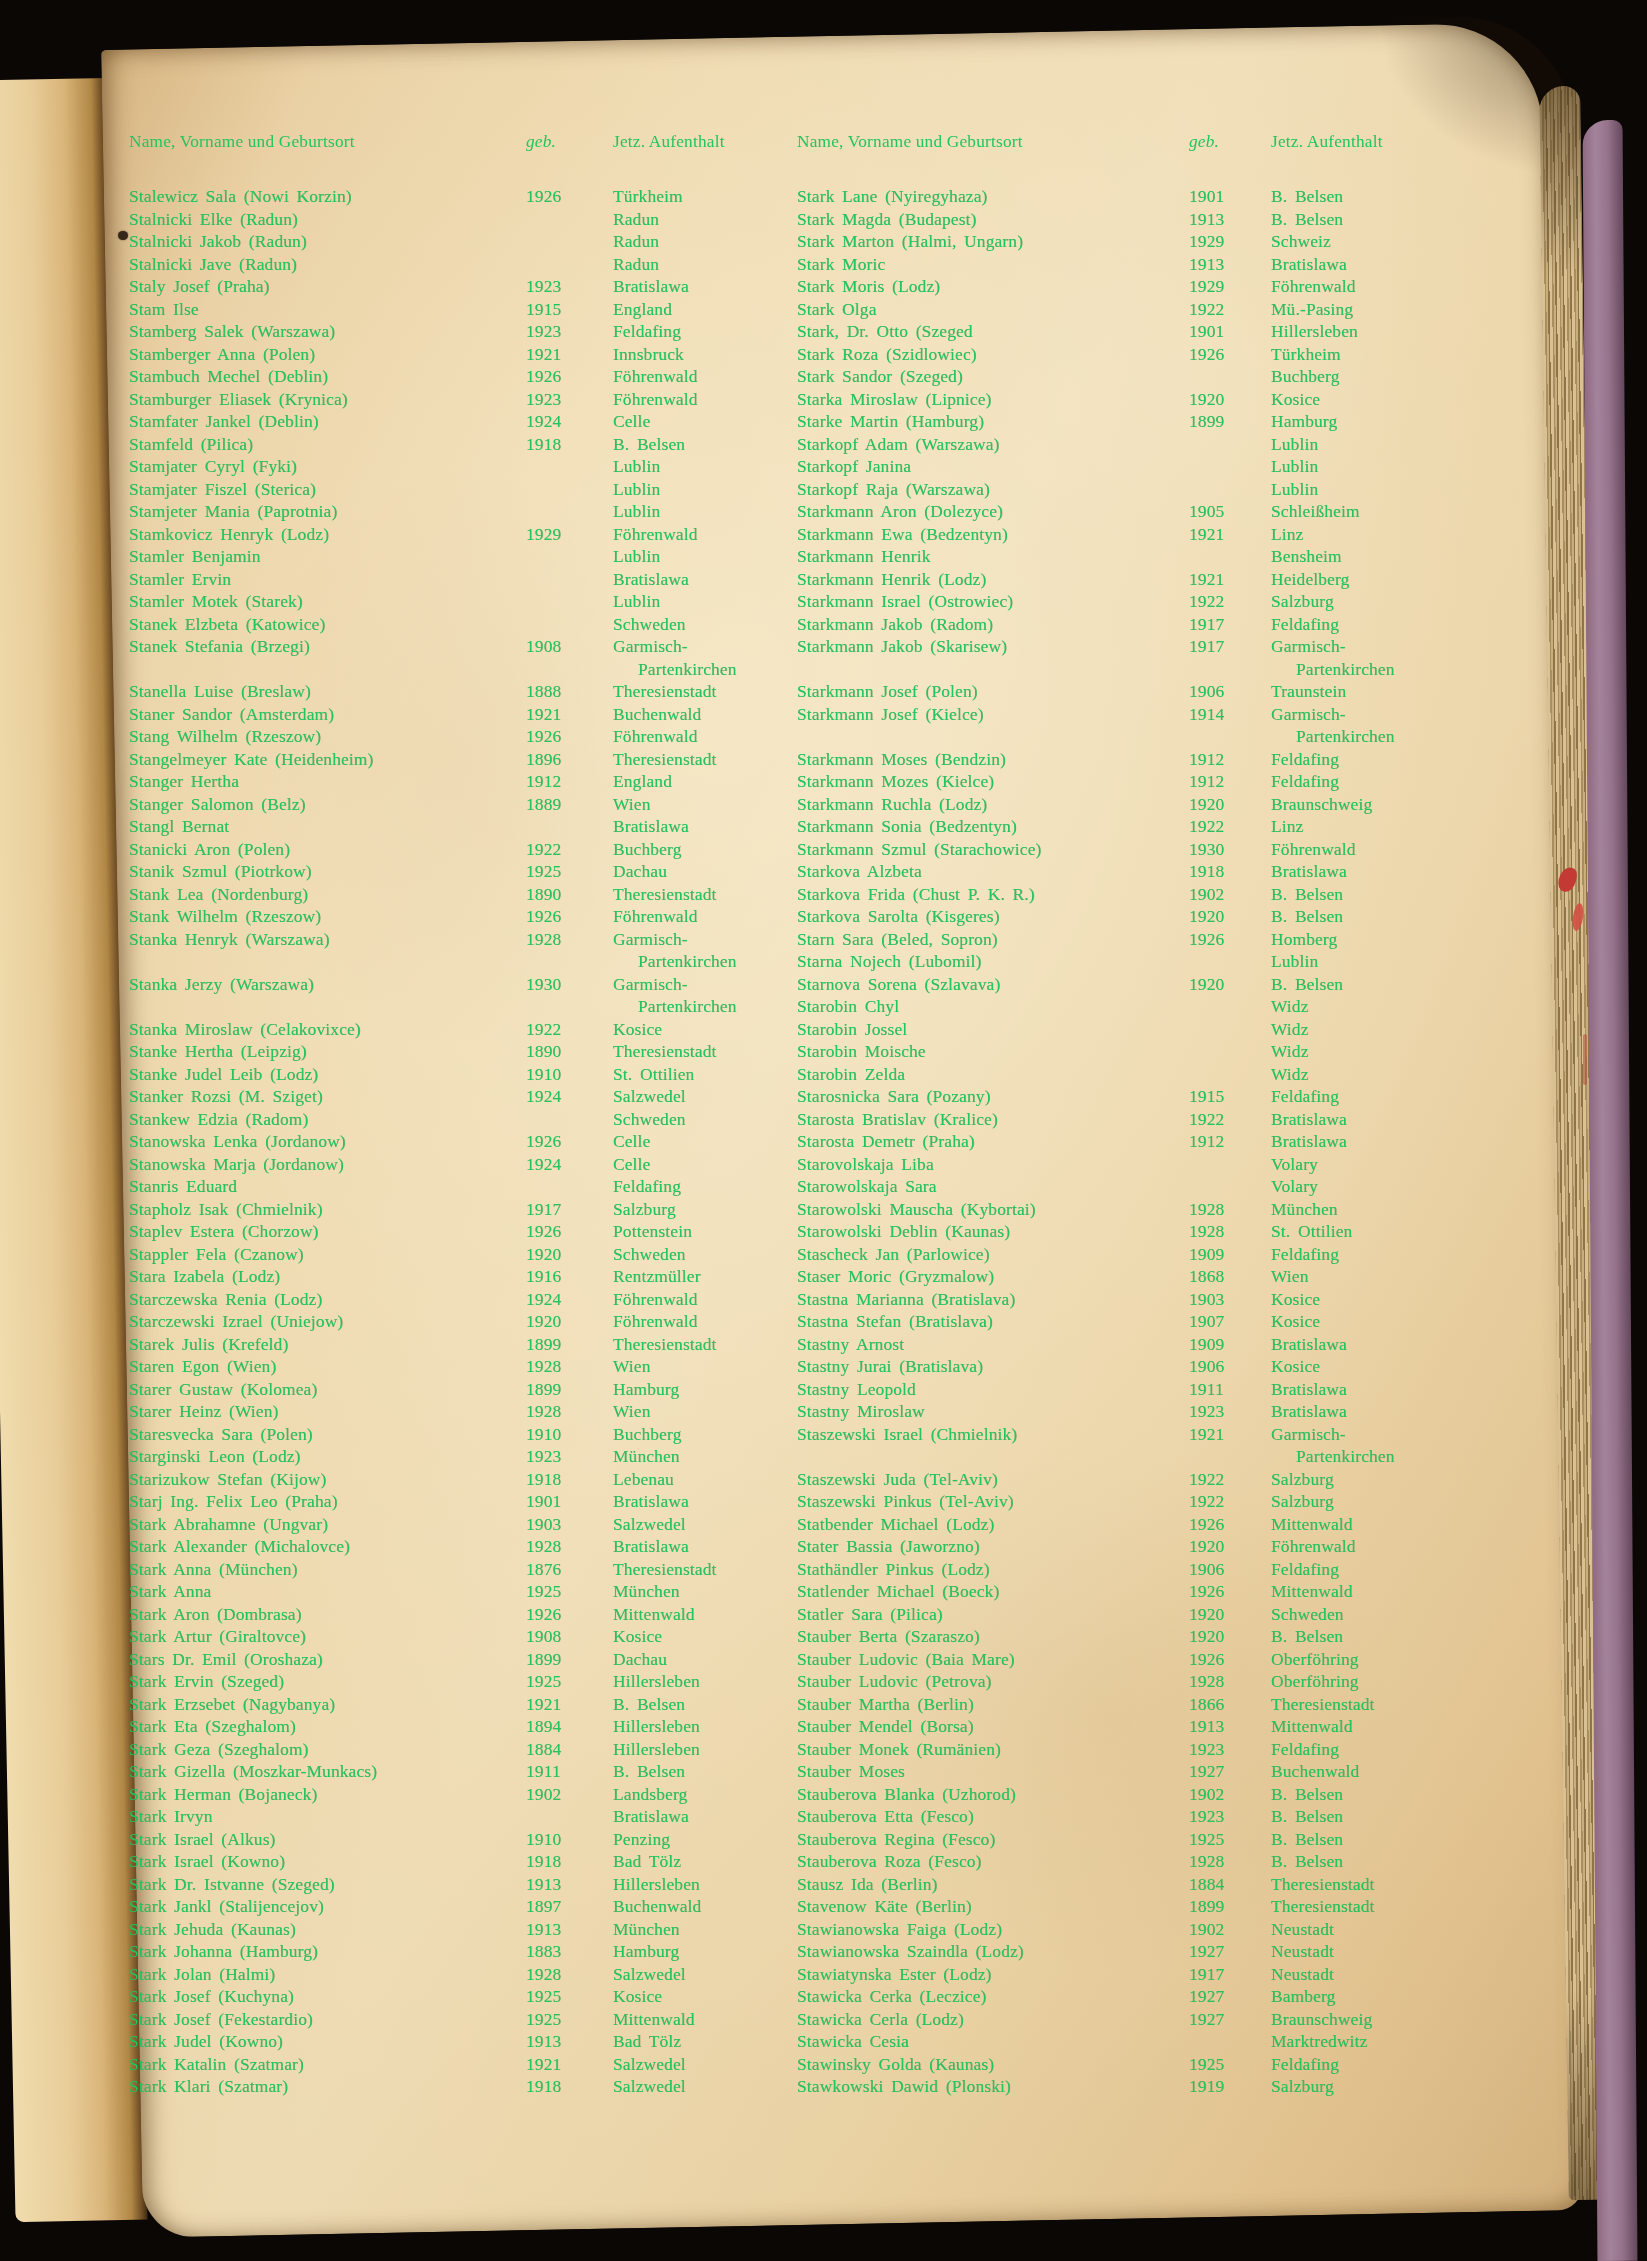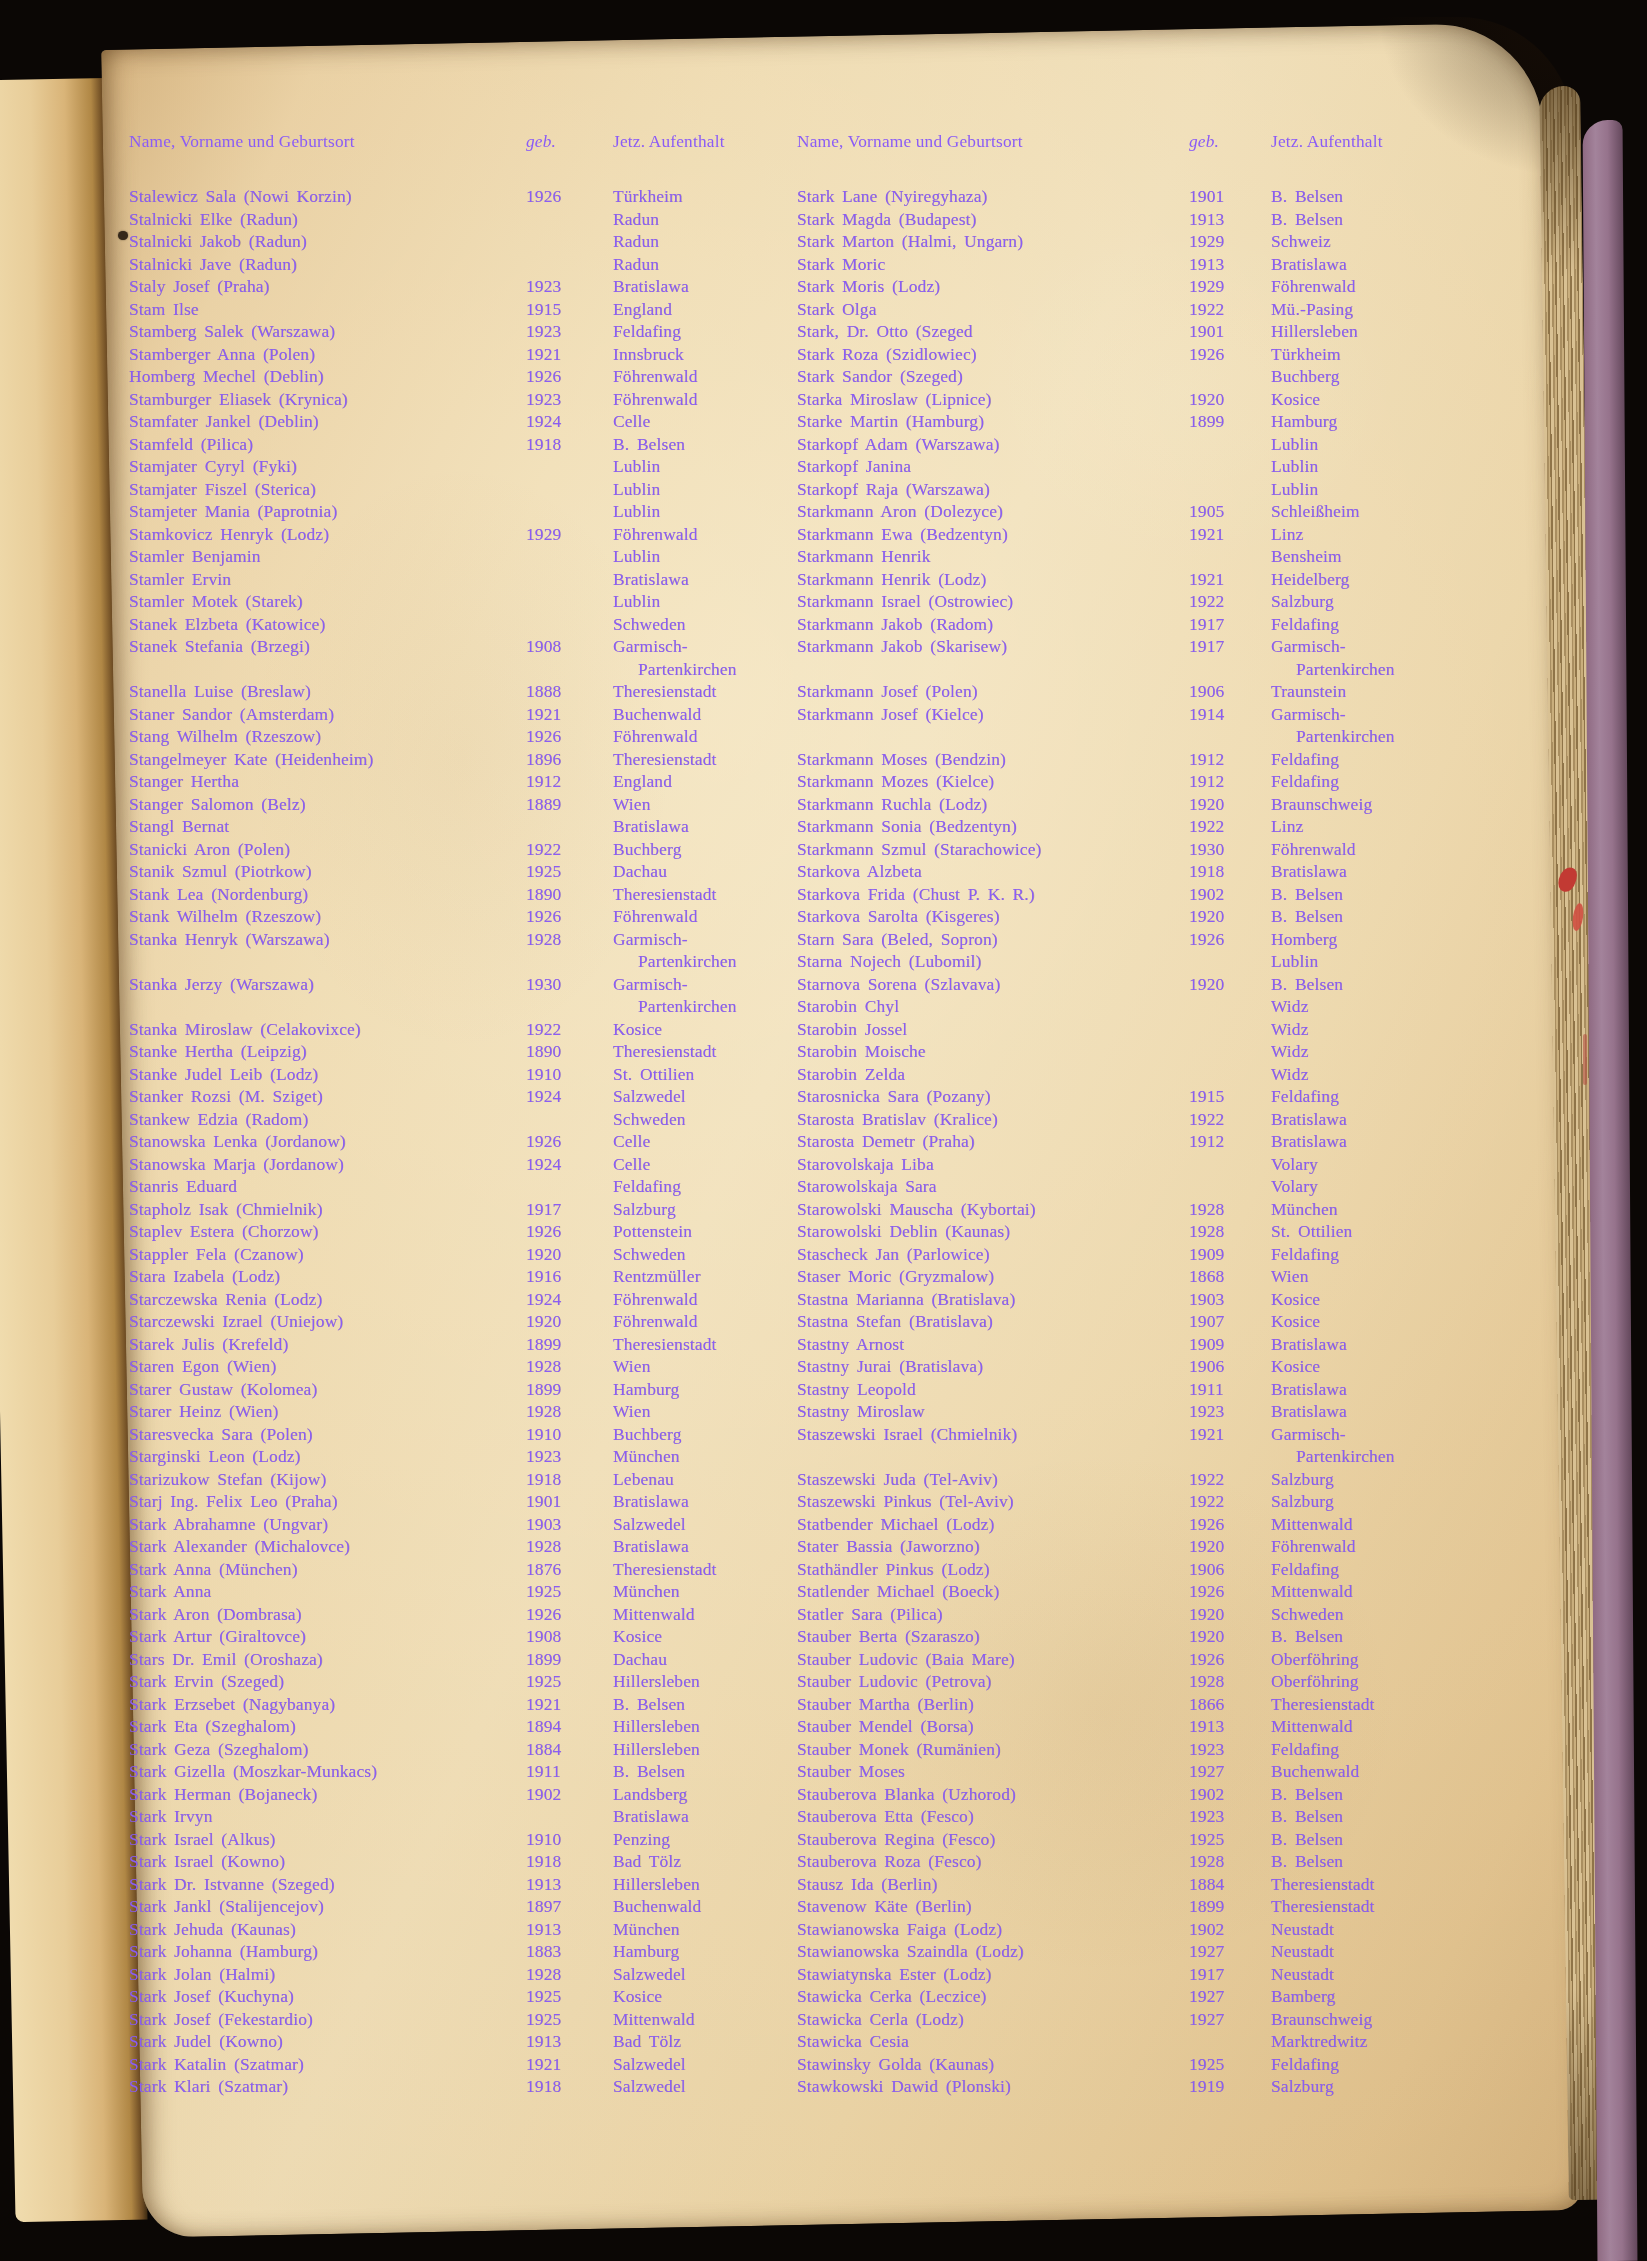--- a/index.html
+++ b/index.html
@@ -52,21 +52,21 @@
   .stain.s2{left:807px;top:1450px;width:593px;height:527px;background:radial-gradient(closest-side,rgba(150,100,45,0.07),rgba(0,0,0,0));}
   .stain.s3{left:972px;top:214px;width:428px;height:354px;background:radial-gradient(closest-side,rgba(255,250,230,0.10),rgba(0,0,0,0));}
   .ink-speck{
     position:absolute;left:118px;top:231px;width:10px;height:9px;border-radius:50%;
     background:#35281a;box-shadow:0 0 1.6px rgba(53,40,26,0.8);
   }
   .red-speck.a{position:absolute;left:1559px;top:867px;width:16.5px;height:25px;background:#c23a33;border-radius:60% 40% 55% 45%;transform:rotate(14deg);}
   .red-speck.b{position:absolute;left:1573px;top:903px;width:10px;height:28px;background:#cf4f41;border-radius:50%;opacity:.9;transform:rotate(8deg);}
   .red-speck.c{position:absolute;left:1583px;top:1034px;width:4.1px;height:51px;background:#b0473c;border-radius:2.5px;opacity:.55;}
   
-  .text-layer{position:absolute;inset:0;color:#8b5cf6;}
+  .text-layer{position:absolute;inset:0;color:#22c55e;}
   .col{position:absolute;top:0;width:659px;font-size:17.3px;}
   #col-left {left:129px;--yx:397px;--px:484px;}
   #col-right{left:797px;--yx:392px;--px:474px;}
   .hdr{position:absolute;top:132px;left:0;height:25px;white-space:nowrap;}
   .hdr span{position:absolute;top:0;white-space:nowrap;letter-spacing:0.2px;}
   .h-name{left:0;}
   .h-geb{left:var(--yx);font-style:italic;}
   .h-auf{left:var(--px);}
   .rows{position:absolute;top:186px;left:0;width:100%;text-decoration:underline;}
   .row{position:relative;height:22.5px;line-height:22.5px;}
@@ -139,21 +139,21 @@
           <span class="c-name">Stamberg Salek (Warszawa)</span>
           <span class="c-year">1923</span>
           <span class="c-place">Feldafing</span>
         </div>
         <div class="row">
           <span class="c-name">Stamberger Anna (Polen)</span>
           <span class="c-year">1921</span>
           <span class="c-place">Innsbruck</span>
         </div>
         <div class="row">
-          <span class="c-name">Homberg Mechel (Deblin)</span>
+          <span class="c-name">Stambuch Mechel (Deblin)</span>
           <span class="c-year">1926</span>
           <span class="c-place">Föhrenwald</span>
         </div>
         <div class="row">
           <span class="c-name">Stamburger Eliasek (Krynica)</span>
           <span class="c-year">1923</span>
           <span class="c-place">Föhrenwald</span>
         </div>
         <div class="row">
           <span class="c-name">Stamfater Jankel (Deblin)</span>

